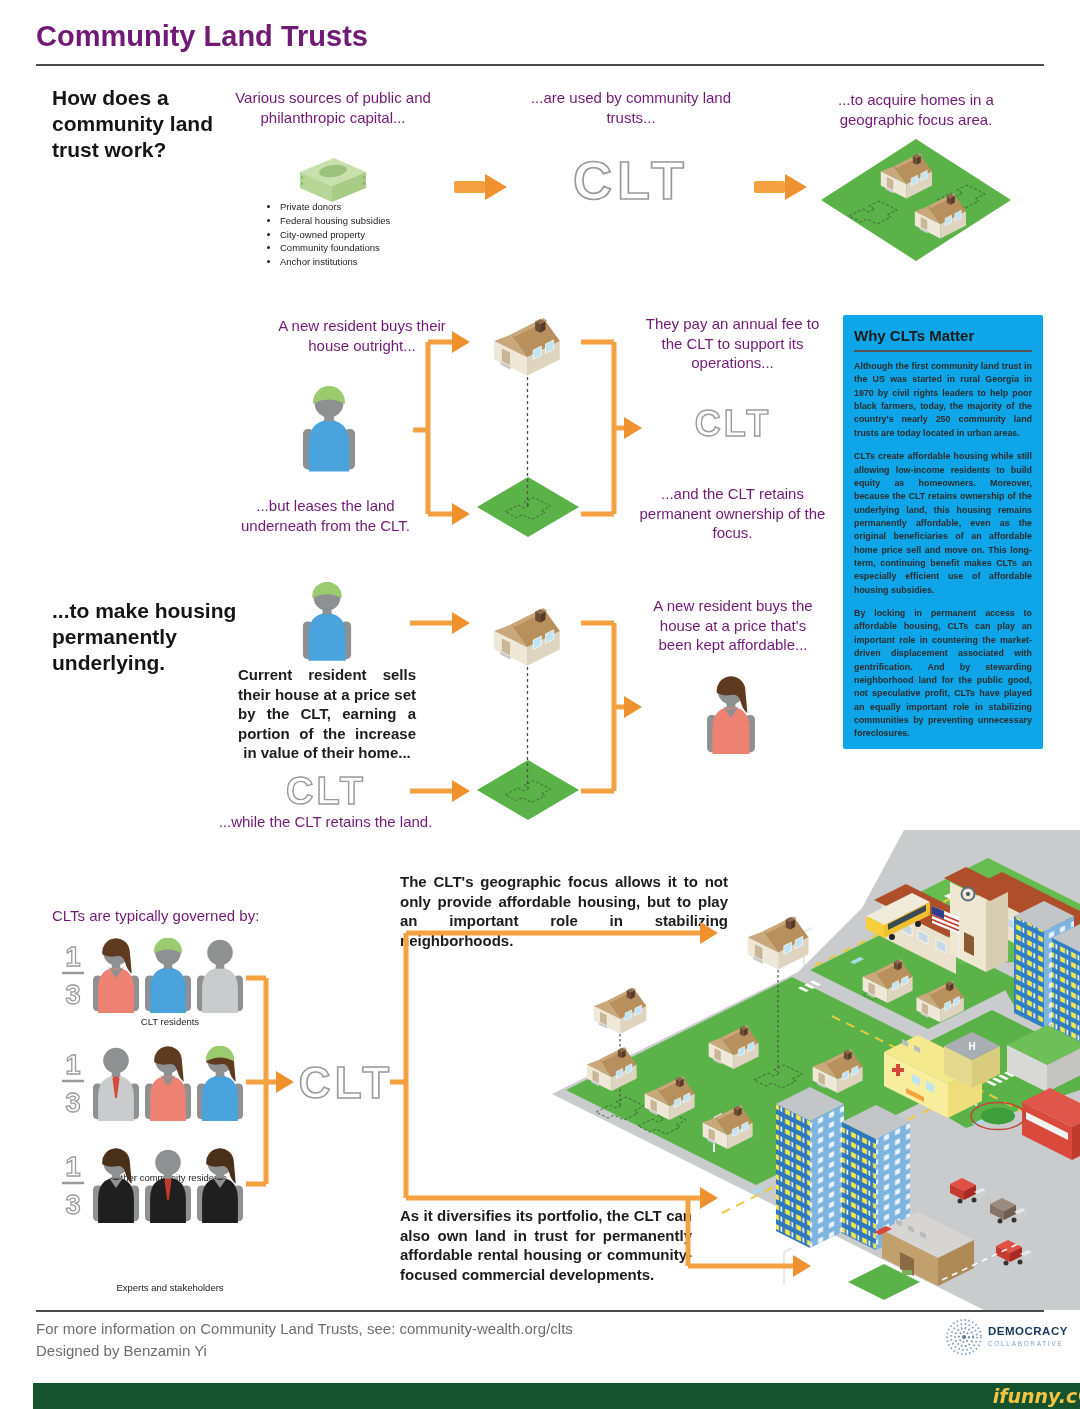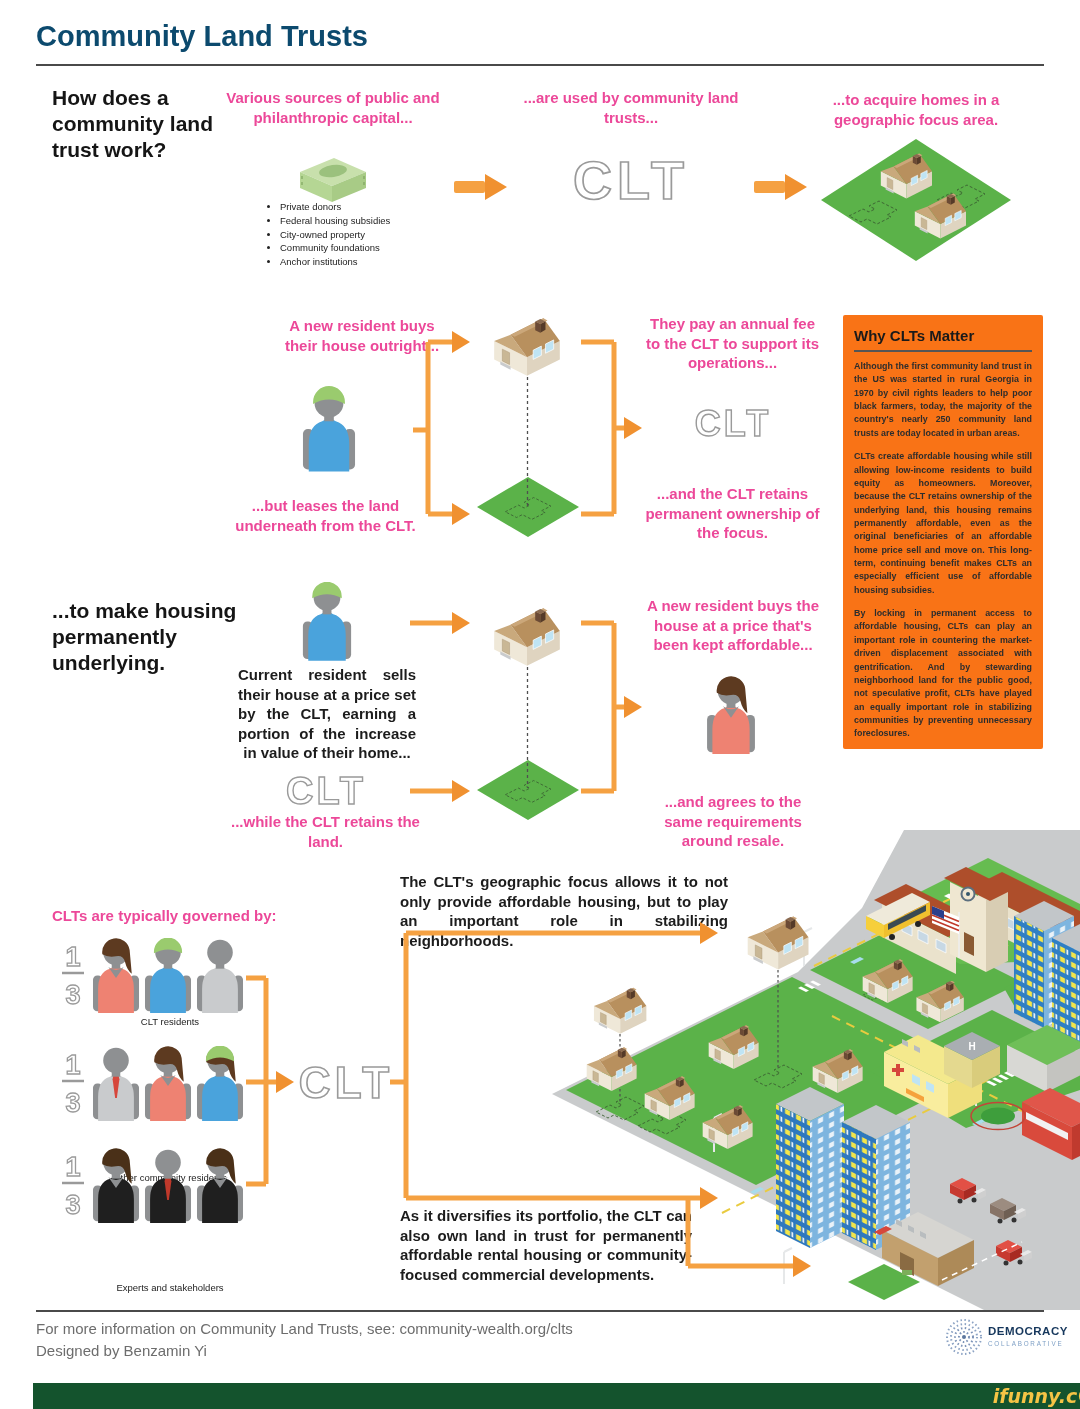--- a/index.html
+++ b/index.html
@@ -1,27 +1,27 @@
 <!DOCTYPE html>
 <html><head>
 <meta charset="utf-8">
 <style>
   html,body{margin:0;padding:0;background:#ffffff;}
   #page{position:relative;width:1080px;height:1409px;background:#ffffff;overflow:hidden;
         font-family:"Liberation Sans",sans-serif;color:#1f1f1f;}
   .abs{position:absolute;}
-  .title{font-size:29px;font-weight:bold;color:#0c4a6e;}
+  .title{font-size:29px;font-weight:bold;color:#701a75;}
   .rule{border-top:2px solid #4a4a4a;}
   .heading{font-size:21px;font-weight:bold;line-height:1.24;color:#151515;}
-  .lbl{font-size:15px;font-weight:bold;line-height:1.3;text-align:center;color:#ec4899;}
+  .lbl{font-size:15px;font-weight:normal;line-height:1.3;text-align:center;color:#701a75;}
   .lbl-just{font-size:15px;font-weight:bold;line-height:1.3;text-align:justify;color:#1c1c1c;}
   .lbl-just-c{font-size:15px;font-weight:bold;line-height:1.3;text-align:justify;text-align-last:center;color:#1c1c1c;}
   .bullets{font-size:9.5px;line-height:1.35;color:#222;margin:0;padding-left:12px;}
   .bullets li{margin-bottom:1px;}
-  .whybox{background:#f97316;border-radius:2px;padding:12px 11px;box-sizing:border-box;}
+  .whybox{background:#0ea5e9;border-radius:2px;padding:12px 11px;box-sizing:border-box;}
   .whybox h3{margin:0 0 8px 0;font-size:15px;font-weight:bold;color:#1a1a1a;
              border-bottom:2px solid #555;padding-bottom:6px;}
   .whybox p{margin:0 0 10px 0;font-size:8.9px;line-height:1.5;text-align:justify;color:#2d2d2d;font-weight:bold;}
   .small-cap{font-size:9.5px;color:#222;text-align:center;}
   .footer-txt{font-size:15px;color:#6d6d6d;line-height:1.5;}
   .logo-name{font-size:11.5px;font-weight:bold;color:#16375C;letter-spacing:.5px;}
   .logo-sub{font-size:6.3px;color:#7FA0C6;letter-spacing:1.8px;}
   .blackbar{background:#14532d;margin-left:33px;}
   .ifunny{font-size:19px;font-style:italic;font-weight:800;color:#F6C445;
           font-family:"DejaVu Sans",sans-serif;text-align:right;}
@@ -174,21 +174,20 @@
   </svg>
 
   <div class="abs lbl" style="left:643px;top:596px;width:180px;">A new resident buys the house at a price that's been kept affordable...</div>
   <svg class="abs" style="left:706px;top:676px;width:50px;height:78px;" viewBox="0 0 56 88">
     <use href="#p-arms" fill="#8E9092"></use>
       <use href="#p-body" fill="#EE8272"></use>
       <use href="#p-collar" fill="#8E9092"></use>
       <use href="#p-head" fill="#8E9092"></use>
       <use href="#p-hair" fill="#5D3A20"></use>
   </svg>
-  <div class="abs lbl" style="left:653px;top:792px;width:160px;">...and agrees to the same requirements around resale.</div>
 
   <div class="abs lbl" style="left:52px;top:906px;width:240px;text-align:left;">CLTs are typically governed by:</div>
 
   <svg class="abs" style="left:58px;top:942px;" width="30" height="70" viewBox="0 0 30 70">
     <text x="15" y="24" text-anchor="middle" font-family="Liberation Sans, sans-serif" font-size="27" font-weight="bold" fill="#FFF" stroke="#9A9A9A" stroke-width="1.3">1</text>
     <line x1="4" y1="31" x2="26" y2="31" stroke="#9A9A9A" stroke-width="2.5"></line>
     <text x="15" y="62" text-anchor="middle" font-family="Liberation Sans, sans-serif" font-size="27" font-weight="bold" fill="#FFF" stroke="#9A9A9A" stroke-width="1.3">3</text>
   </svg>
   <svg class="abs" style="left:92px;top:938px;width:48px;height:75px;" viewBox="0 0 56 88">
     <use href="#p-arms" fill="#8E9092"></use>

